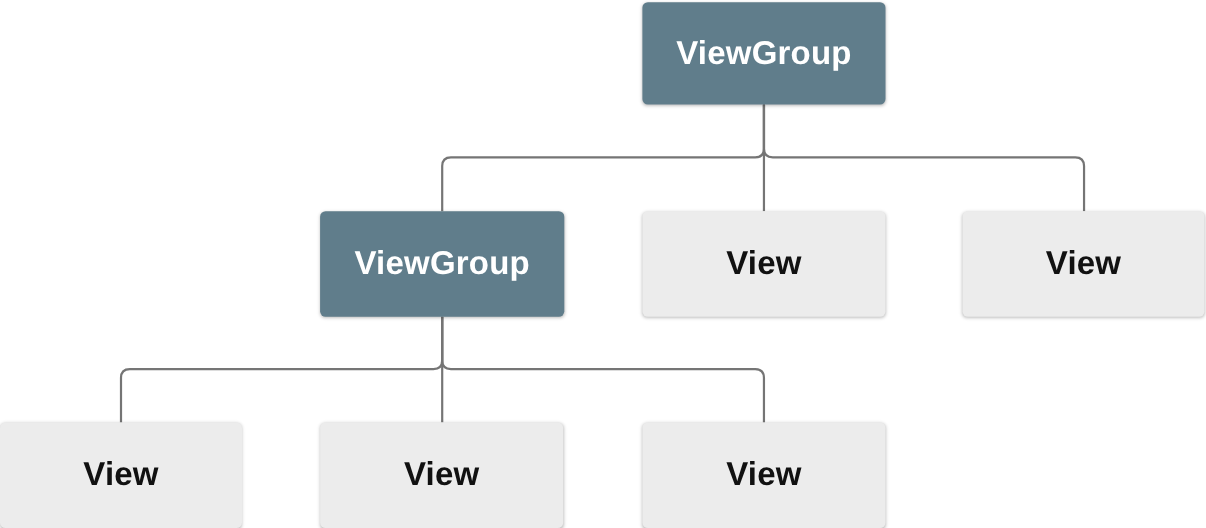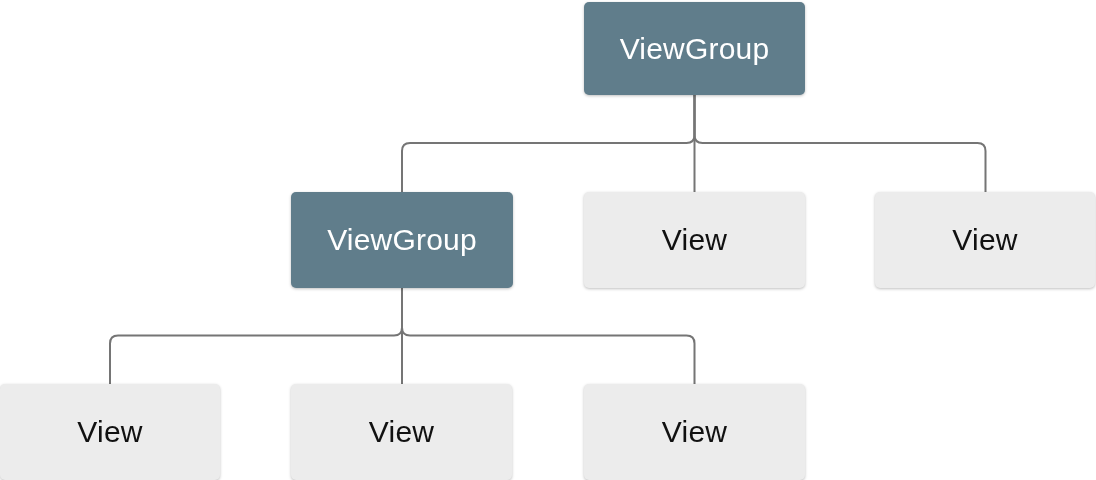--- a/index.html
+++ b/index.html
@@ -31,21 +31,21 @@
     stroke-width: 2;
   }
   .node {
     position: absolute;
     display: flex;
     align-items: center;
     justify-content: center;
     border-radius: 5px;
     box-shadow: 0 1px 3px rgba(0,0,0,0.25);
     font-size: 30px;
-    font-weight: 400;
+    font-weight: 700;
     letter-spacing: 0.2px;
   }
   .node.viewgroup {
     background: var(--viewgroup-fill, #607D8B);
     color: var(--viewgroup-text, #ffffff);
   }
   .node.view {
     background: var(--view-fill, #ECECEC);
     color: var(--view-text, #111111);
   }

